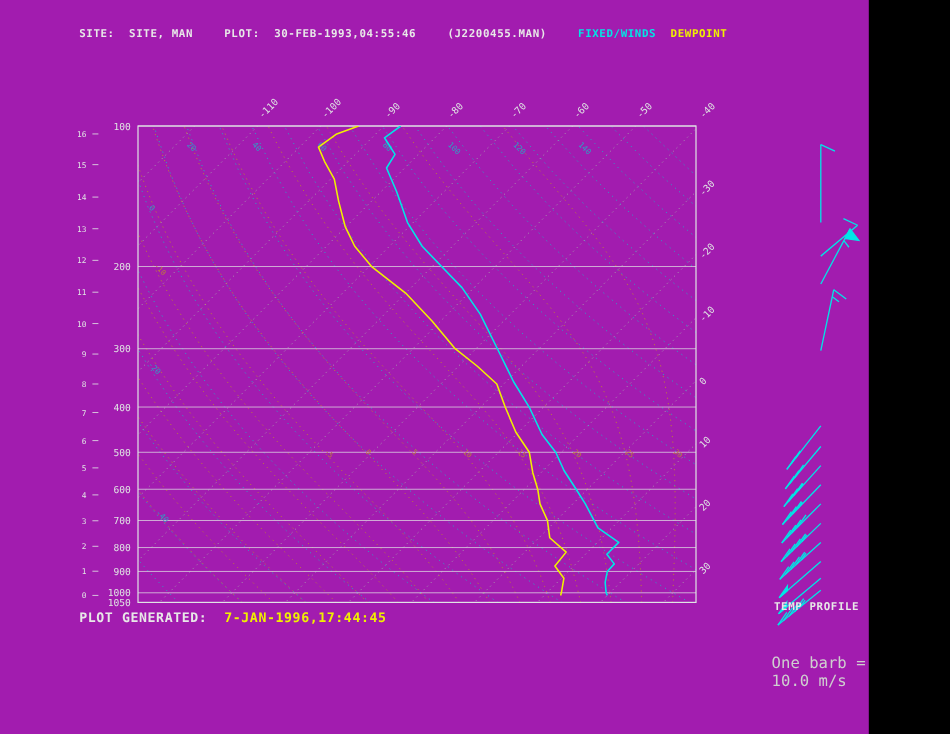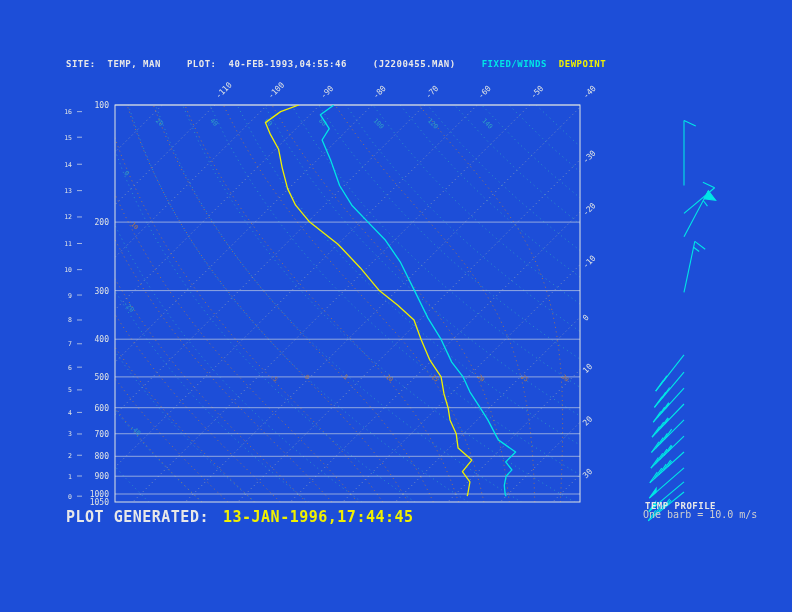--- a/index.html
+++ b/index.html
@@ -1,42 +1,42 @@
 <!DOCTYPE html>
 <html><head>
 <meta charset="utf-8">
 <style>
   html,body{margin:0;padding:0;background:#000;}
-  .screen{position:relative;width:792px;height:612px;background:#1d4ed8;overflow:hidden;
+  .screen{position:relative;width:724px;height:612px;background:#a21caf;overflow:hidden;
           font-family:"DejaVu Sans Mono","Liberation Mono",monospace;}
   .hdr{position:absolute;left:66px;top:24px;display:flex;align-items:baseline;
        font-size:9px;font-weight:bold;letter-spacing:.5px;color:#e8e8e8;white-space:pre;}
   .hdr span{margin-right:12px;}
   .hdr .wide{margin-right:26px;}
-  .ftr{position:absolute;left:66px;top:508px;display:flex;font-size:15px;font-weight:bold;
+  .ftr{position:absolute;left:66px;top:508px;display:flex;font-size:11px;font-weight:bold;
        letter-spacing:.5px;color:#e8e8e8;white-space:pre;align-items:flex-end;}
   .ftr span{margin-right:14px;}
   .windsT{position:absolute;left:645px;top:501px;font-size:9px;font-weight:bold;
           letter-spacing:.5px;color:#e8e8e8;}
-  .windsS{position:absolute;left:643px;top:509px;font-size:10px;color:#cfcfcf;}
+  .windsS{position:absolute;left:643px;top:546px;font-size:13px;color:#cfcfcf;}
   svg{position:absolute;left:0;top:0;}
 </style>
 </head>
 <body>
 
 <div class="screen">
 
   <div class="hdr">
     <span>SITE:</span>
-    <span class="wide">TEMP, MAN</span>
+    <span class="wide">SITE, MAN</span>
     <span>PLOT:</span>
-    <span class="wide">40-FEB-1993,04:55:46</span>
+    <span class="wide">30-FEB-1993,04:55:46</span>
     <span class="wide">(J2200455.MAN)</span>
     <span style="color: rgb(0, 230, 230);">FIXED/WINDS</span>
-    <span style="color: rgb(240, 240, 0); margin-top: 35px;">DEWPOINT</span>
+    <span style="color: rgb(240, 240, 0);">DEWPOINT</span>
   </div>
 
   <svg id="skewt-svg" width="792" height="612" viewBox="0 0 792 612">
       <defs>
         <clipPath id="plotclip">
           <rect x="115" y="105" width="465" height="397"></rect>
         </clipPath>
       </defs>
       <g stroke="#2f9fc4" stroke-width="0.8" stroke-dasharray="1 3.6" fill="none" clip-path="url(#plotclip)">
         <polyline points="95.7,502.2 88.3,494.0 84.5,489.7 80.6,485.3 76.8,480.8 72.9,476.2 68.9,471.4 64.9,466.5 60.9,461.5 56.8,456.3 52.7,450.9 48.6,445.4 44.3,439.7 40.1,433.7 35.8,427.6 31.4,421.2 27.0,414.6 22.6,407.7 18.1,400.5 13.5,393.0 9.0,385.1 4.3,376.9 -0.4,368.2 -5.1,359.1 -9.9,349.4 -14.7,339.2 -19.5,328.3 -24.4,316.6 -29.2,304.1 -34.0,290.6 -38.8,275.9 -43.5,259.8 -48.0,242.0 -52.3,222.1 -56.2,199.5 -59.5,173.5 -61.7,142.7 -62.2,105.0"></polyline>
@@ -252,19 +252,19 @@
         <line x1="648.2512857729794" y1="520.90918943288" x2="655.707779445543" y2="510.2602128571231"></line>
         <line x1="652.9141615417211" y1="517.1332670865809" x2="660.3706552142847" y2="506.484290510824"></line>
         <line x1="657.577037310463" y1="513.3573447402819" x2="665.0335309830266" y2="502.708368164525"></line>
         <line x1="662.2399130792048" y1="509.58142239398285" x2="669.6964067517684" y2="498.932445818226"></line>
         <line x1="666.9027888479467" y1="505.80550004768384" x2="670.917823902404" y2="500.0714357376609"></line>
       </g>
     </svg>
 
   <div class="ftr">
     <span>PLOT GENERATED:</span>
-    <span style="color: rgb(240, 240, 0);">13-JAN-1996,17:44:45</span>
+    <span style="color: rgb(240, 240, 0);">7-JAN-1996,17:44:45</span>
   </div>
 
   <div class="windsT">TEMP PROFILE</div>
   <div class="windsS">One barb = 10.0 m/s</div>
 
 </div>
 
 </body></html>

